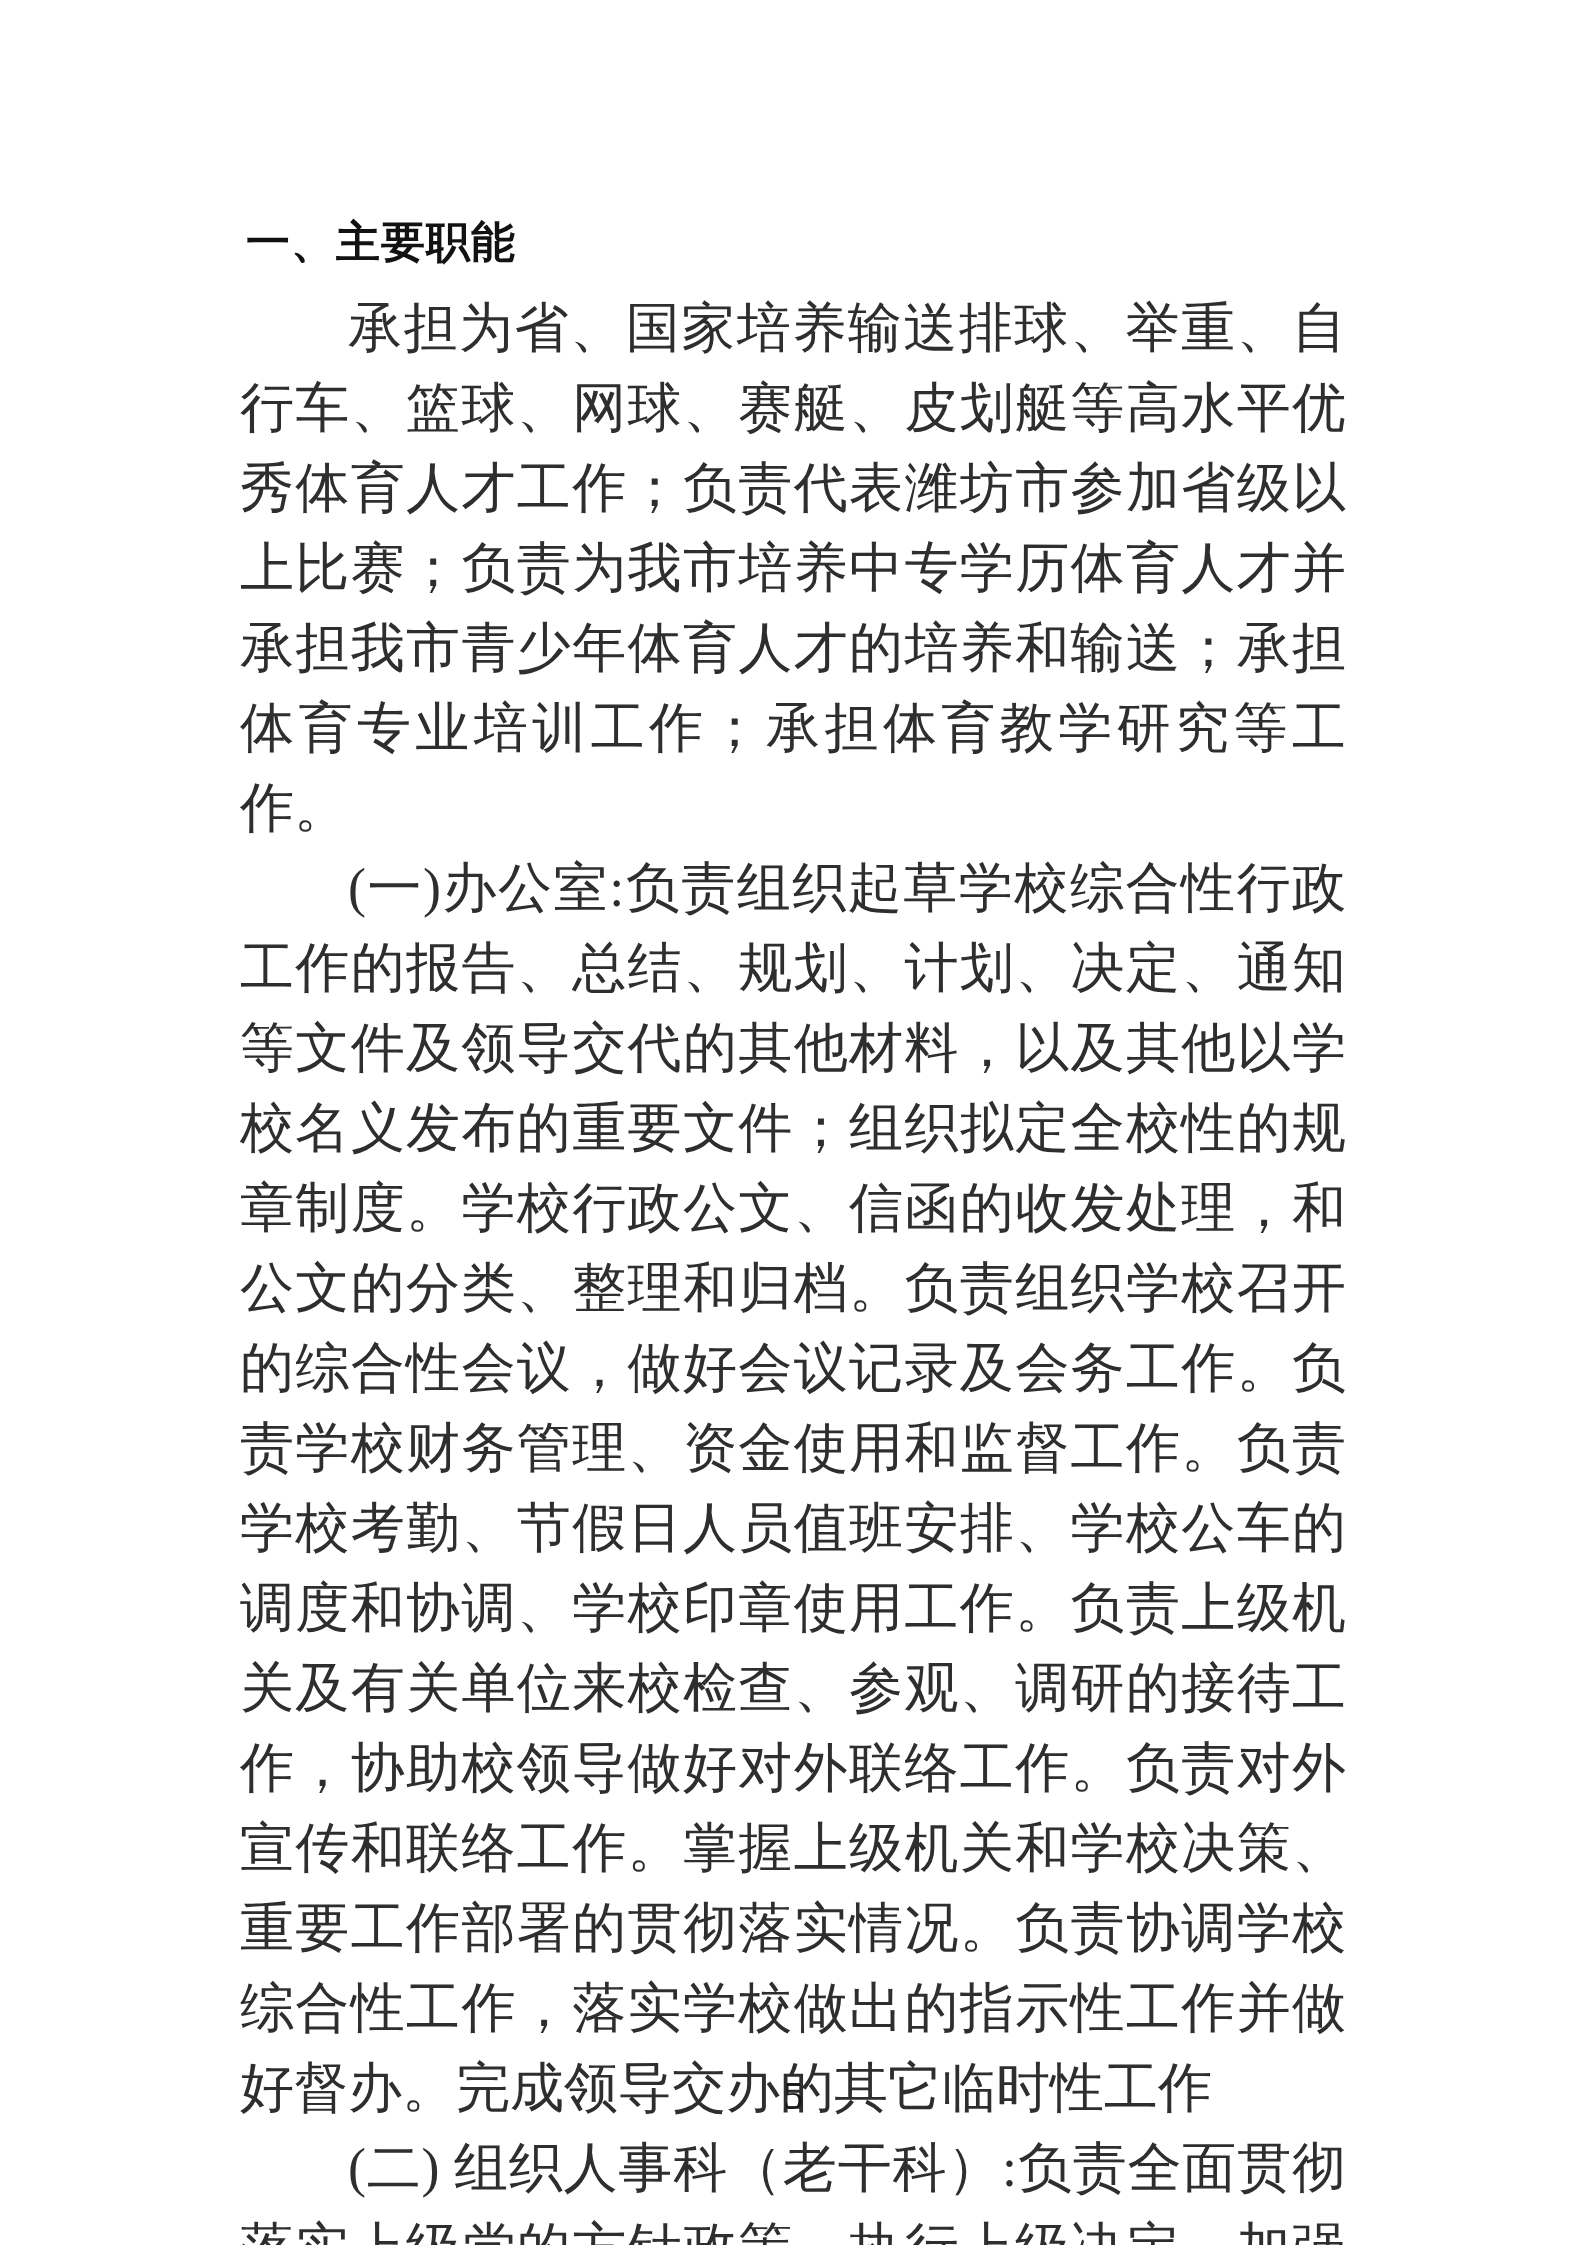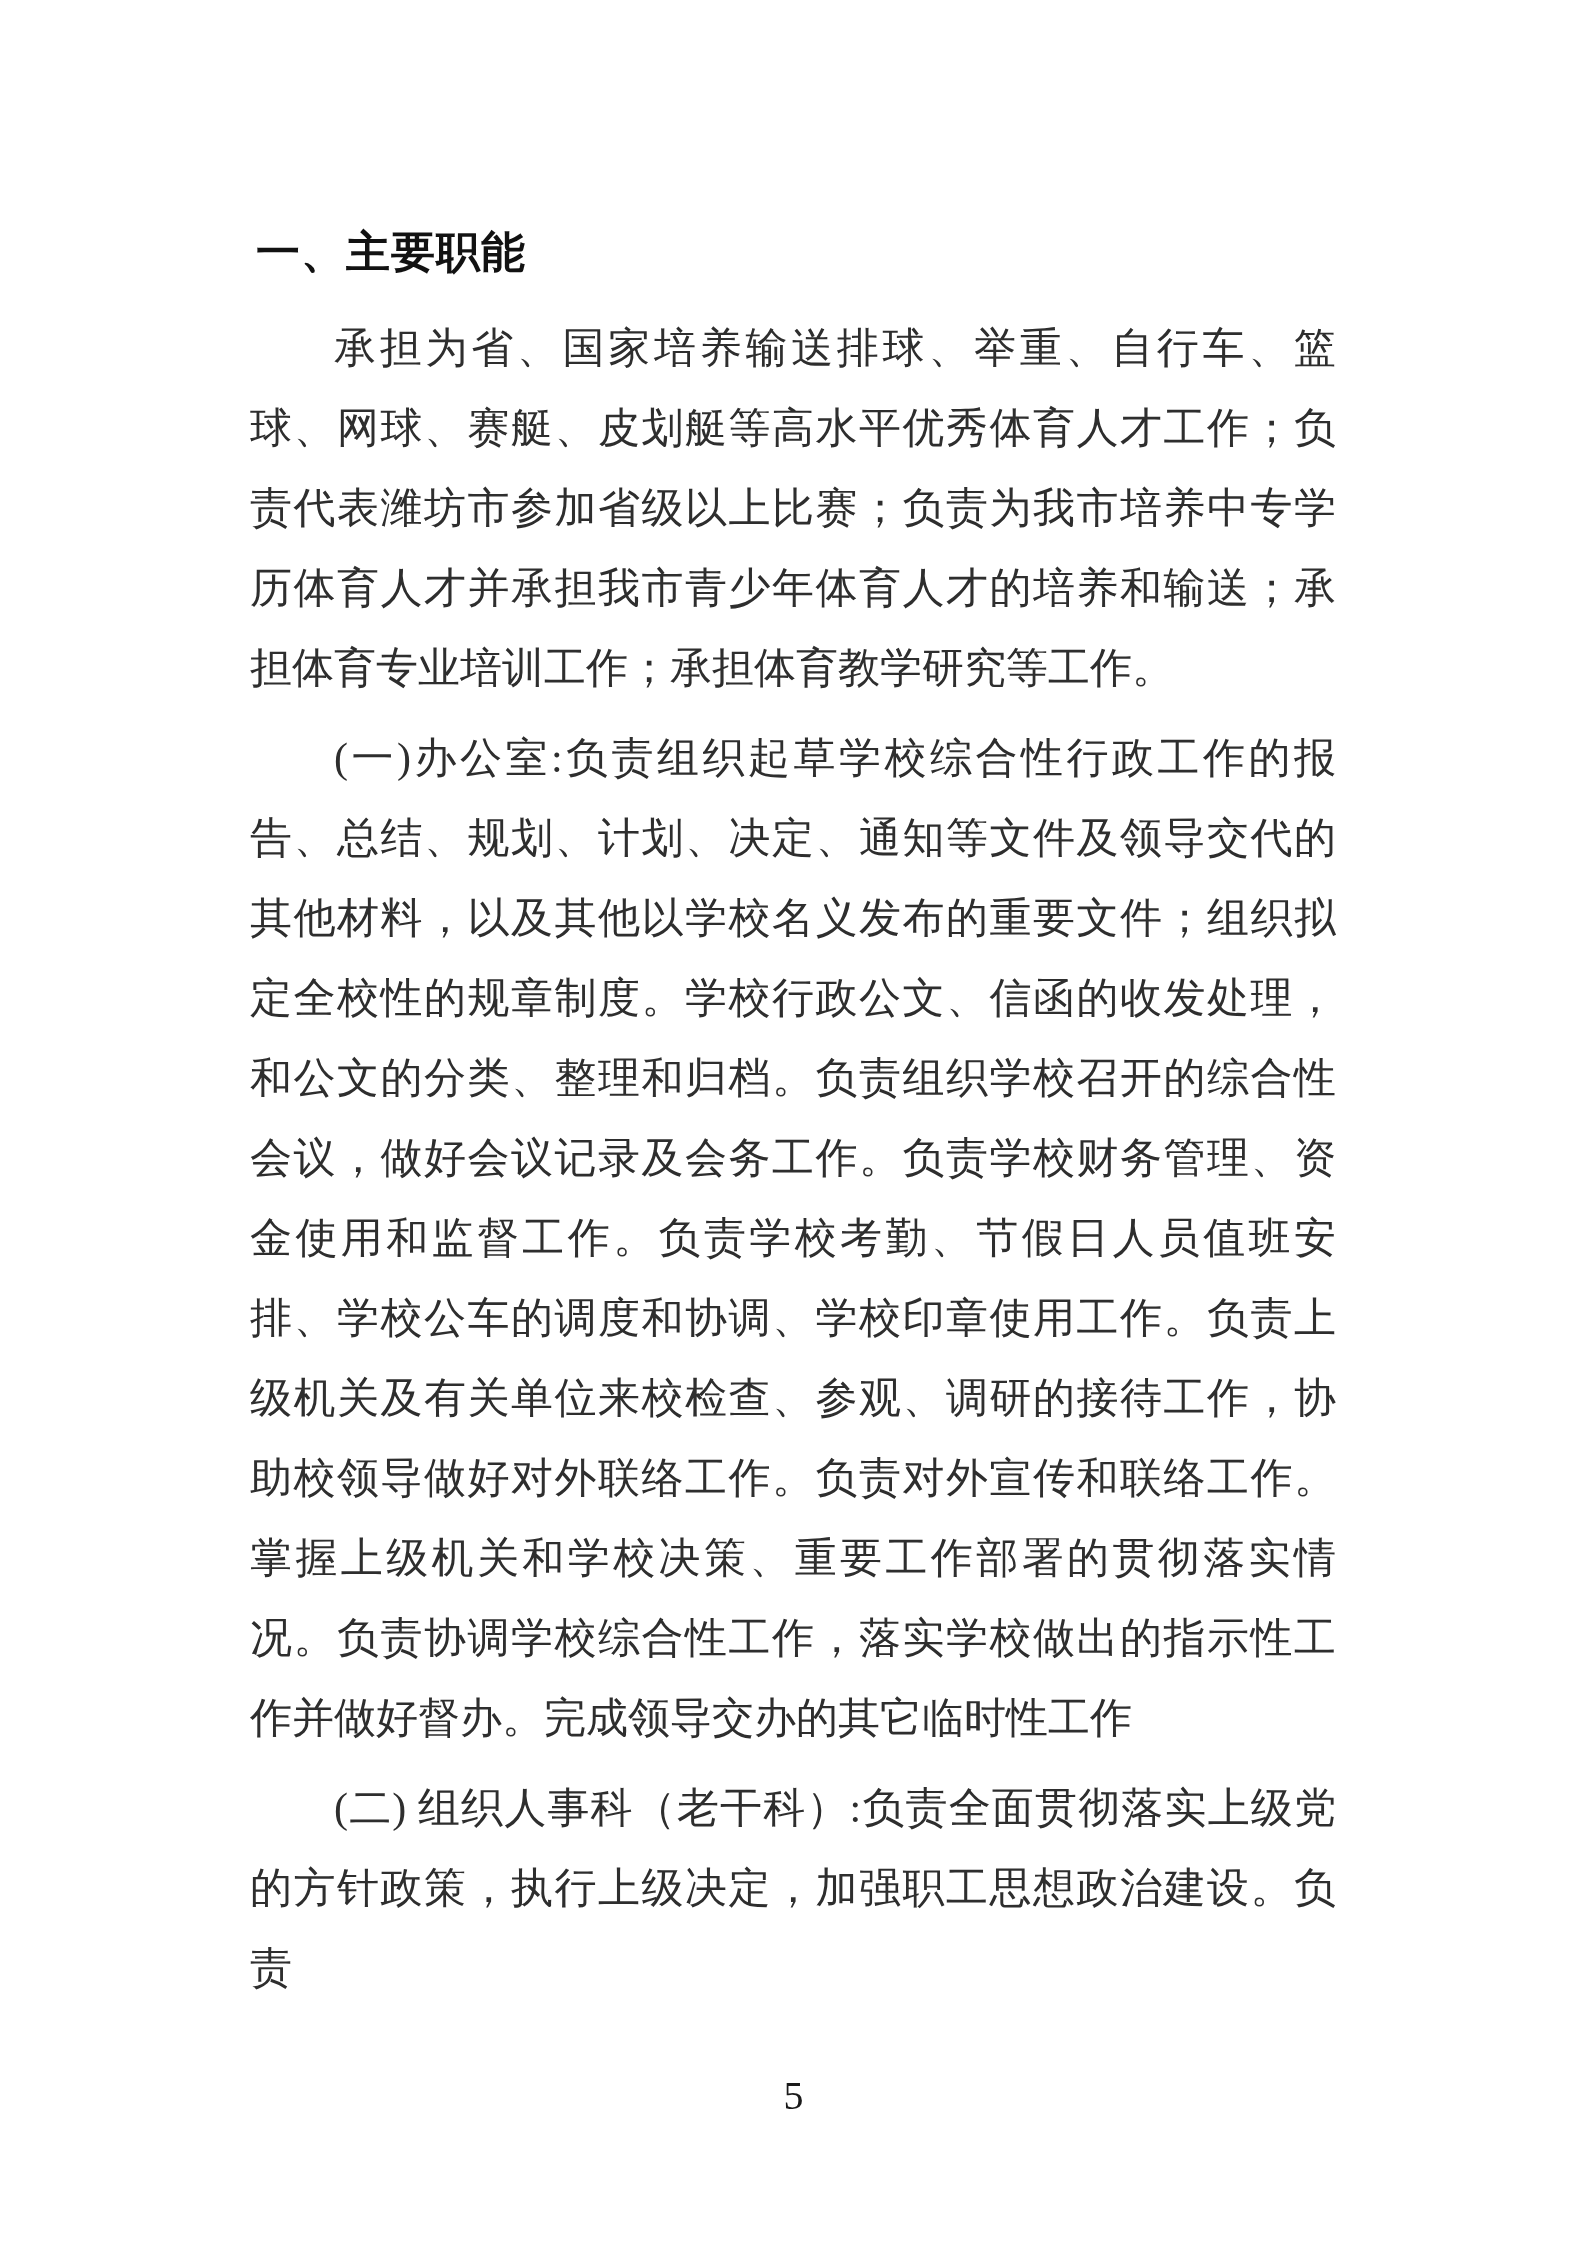--- a/index.html
+++ b/index.html
@@ -20,34 +20,34 @@
     height: 2245px;
     background: #ffffff;
   }
   .content {
     position: absolute;
     left: 240px;
     top: 196px;
     width: 1106px;
   }
   .sec-heading {
-    margin: 16px;
+    margin: 6px;
     font-family: "Liberation Sans", "DejaVu Sans", sans-serif;
     font-weight: 700;
     font-size: 44px;
     line-height: 80px;
     color: #121212;
     letter-spacing: 1px;
     text-align: left;
   }
   .body-para {
-    margin: 10px;
+    margin: 0;
     font-family: "Liberation Serif", "DejaVu Serif", serif;
     font-weight: 400;
-    font-size: 42px;
+    font-size: 54px;
     line-height: 80px;
     color: #2e2e2e;
     text-align: justify;
     text-justify: inter-ideograph;
     text-indent: 2em;
   }
   .page-number {
     position: absolute;
     left: 0;
     top: 2072px;

